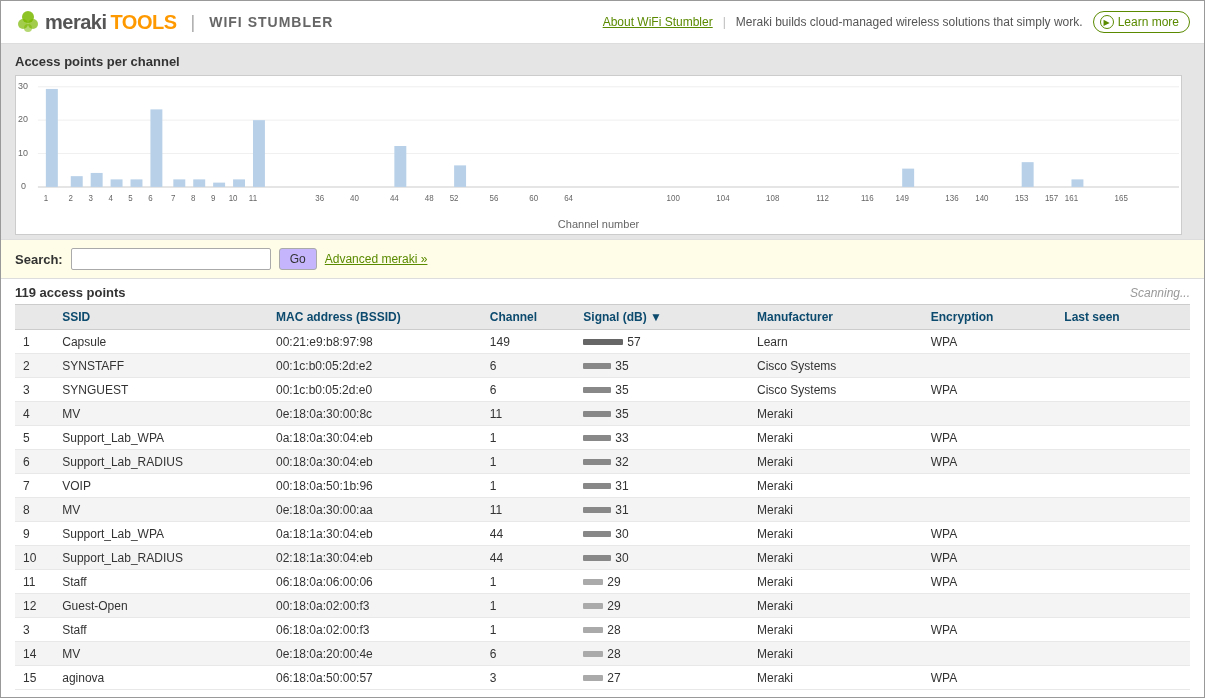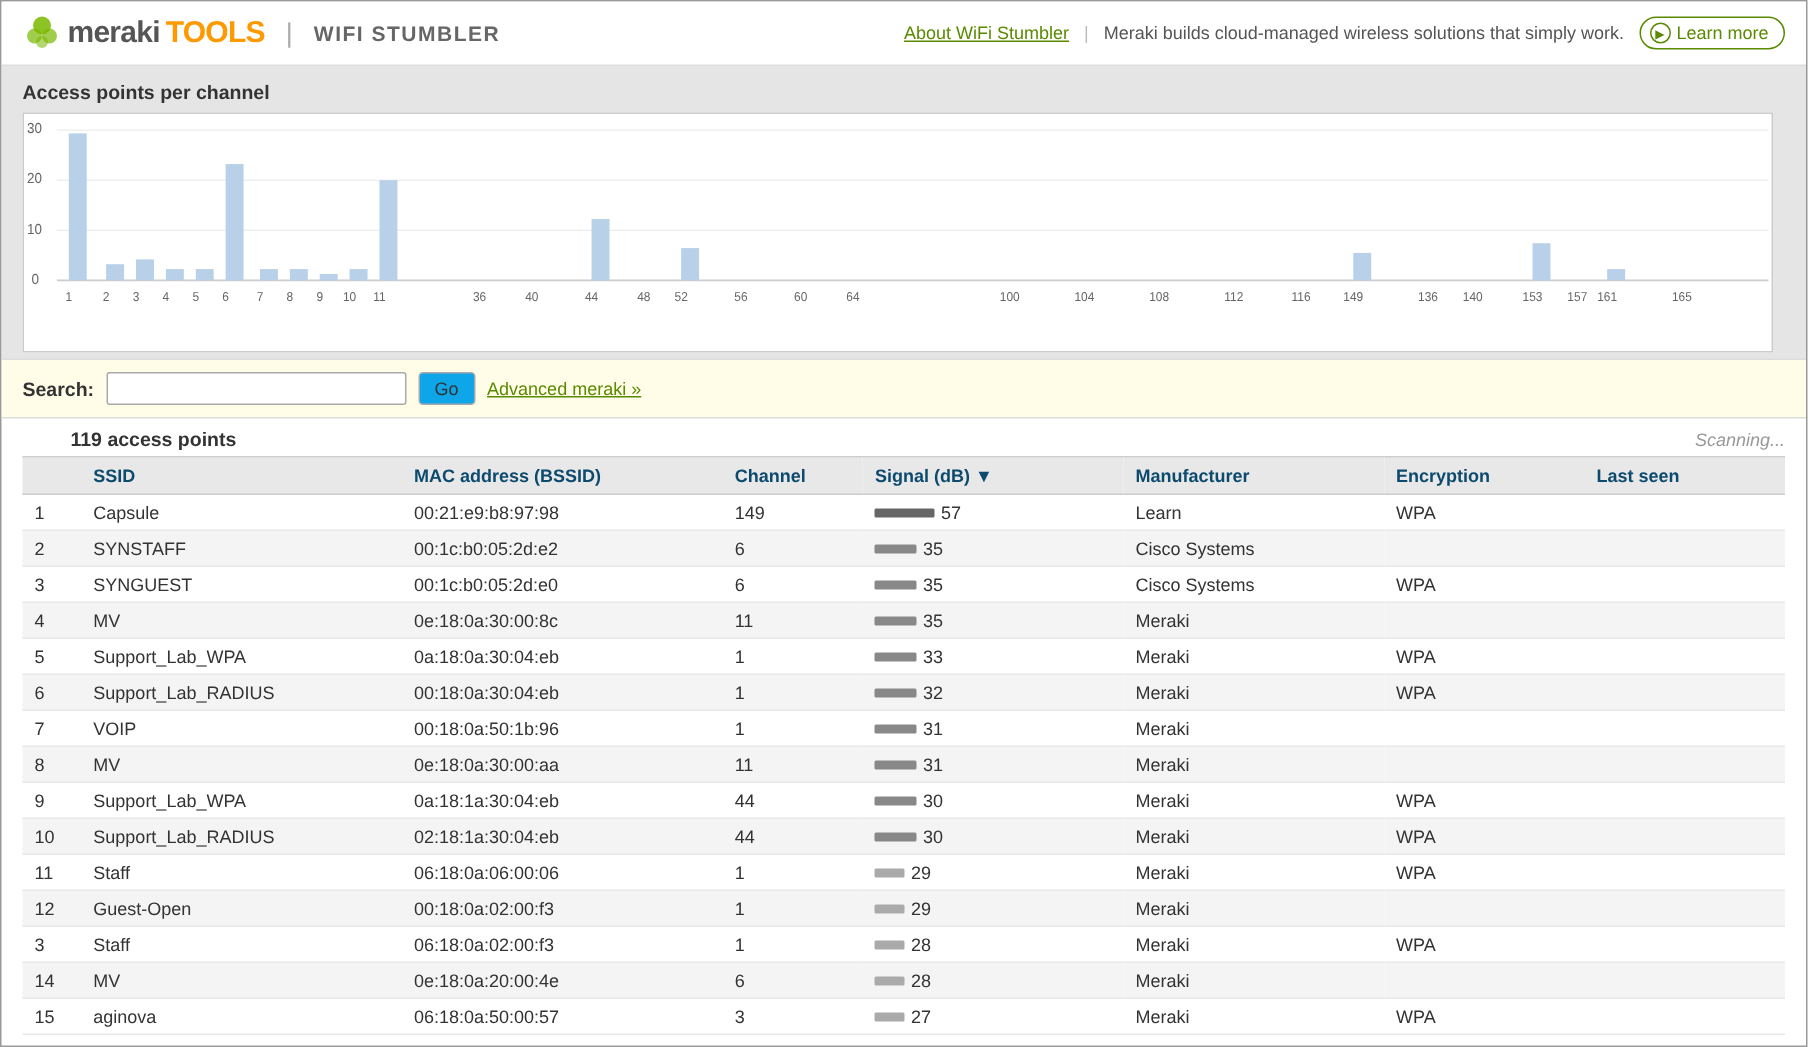--- a/index.html
+++ b/index.html
@@ -146,21 +146,21 @@
       font-size: 13px;
     }
     #search-input {
       width: 200px;
       border: 1px solid #aaa;
       padding: 3px 5px;
       font-size: 12px;
       border-radius: 2px;
     }
     #go-btn {
-      background: #0ea5e9;
+      background: #c4b5fd;
       border: 1px solid #aaa;
       border-radius: 3px;
       padding: 3px 10px;
       font-size: 12px;
       cursor: pointer;
       color: #333;
     }
     #advanced-search-link {
       color: #5a8a00;
       text-decoration: underline;
@@ -170,21 +170,20 @@
 
     
     #table-section {
       padding: 6px 14px 0 14px;
     }
     #table-header-row {
       display: flex;
       justify-content: space-between;
       align-items: center;
       margin-bottom: 4px;
-      margin-left: 32px;
     }
     #ap-count {
       font-weight: bold;
       font-size: 13px;
     }
     #scanning-text {
       color: #999;
       font-size: 12px;
       font-style: italic;
     }
@@ -357,20 +356,21 @@
       <text x="810" y="116" font-size="8" fill="#666" text-anchor="middle">112</text>
       <text x="855" y="116" font-size="8" fill="#666" text-anchor="middle">116</text>
       <text x="940" y="116" font-size="8" fill="#666" text-anchor="middle">136</text>
       <text x="970" y="116" font-size="8" fill="#666" text-anchor="middle">140</text>
       <text x="890" y="116" font-size="8" fill="#666" text-anchor="middle">149</text>
       <text x="1010" y="116" font-size="8" fill="#666" text-anchor="middle">153</text>
       <text x="1040" y="116" font-size="8" fill="#666" text-anchor="middle">157</text>
       <text x="1060" y="116" font-size="8" fill="#666" text-anchor="middle">161</text>
       <text x="1110" y="116" font-size="8" fill="#666" text-anchor="middle">165</text>
     </svg>
+    <div id="channel-label">Channel number</div>
   </div>
 </div>
 
 <div id="search-bar">
   <span id="search-label">Search:</span>
   <input type="text" id="search-input" style="">
   <button id="go-btn">Go</button>
   <a id="advanced-search-link">Advanced meraki »</a>
 </div>
 

